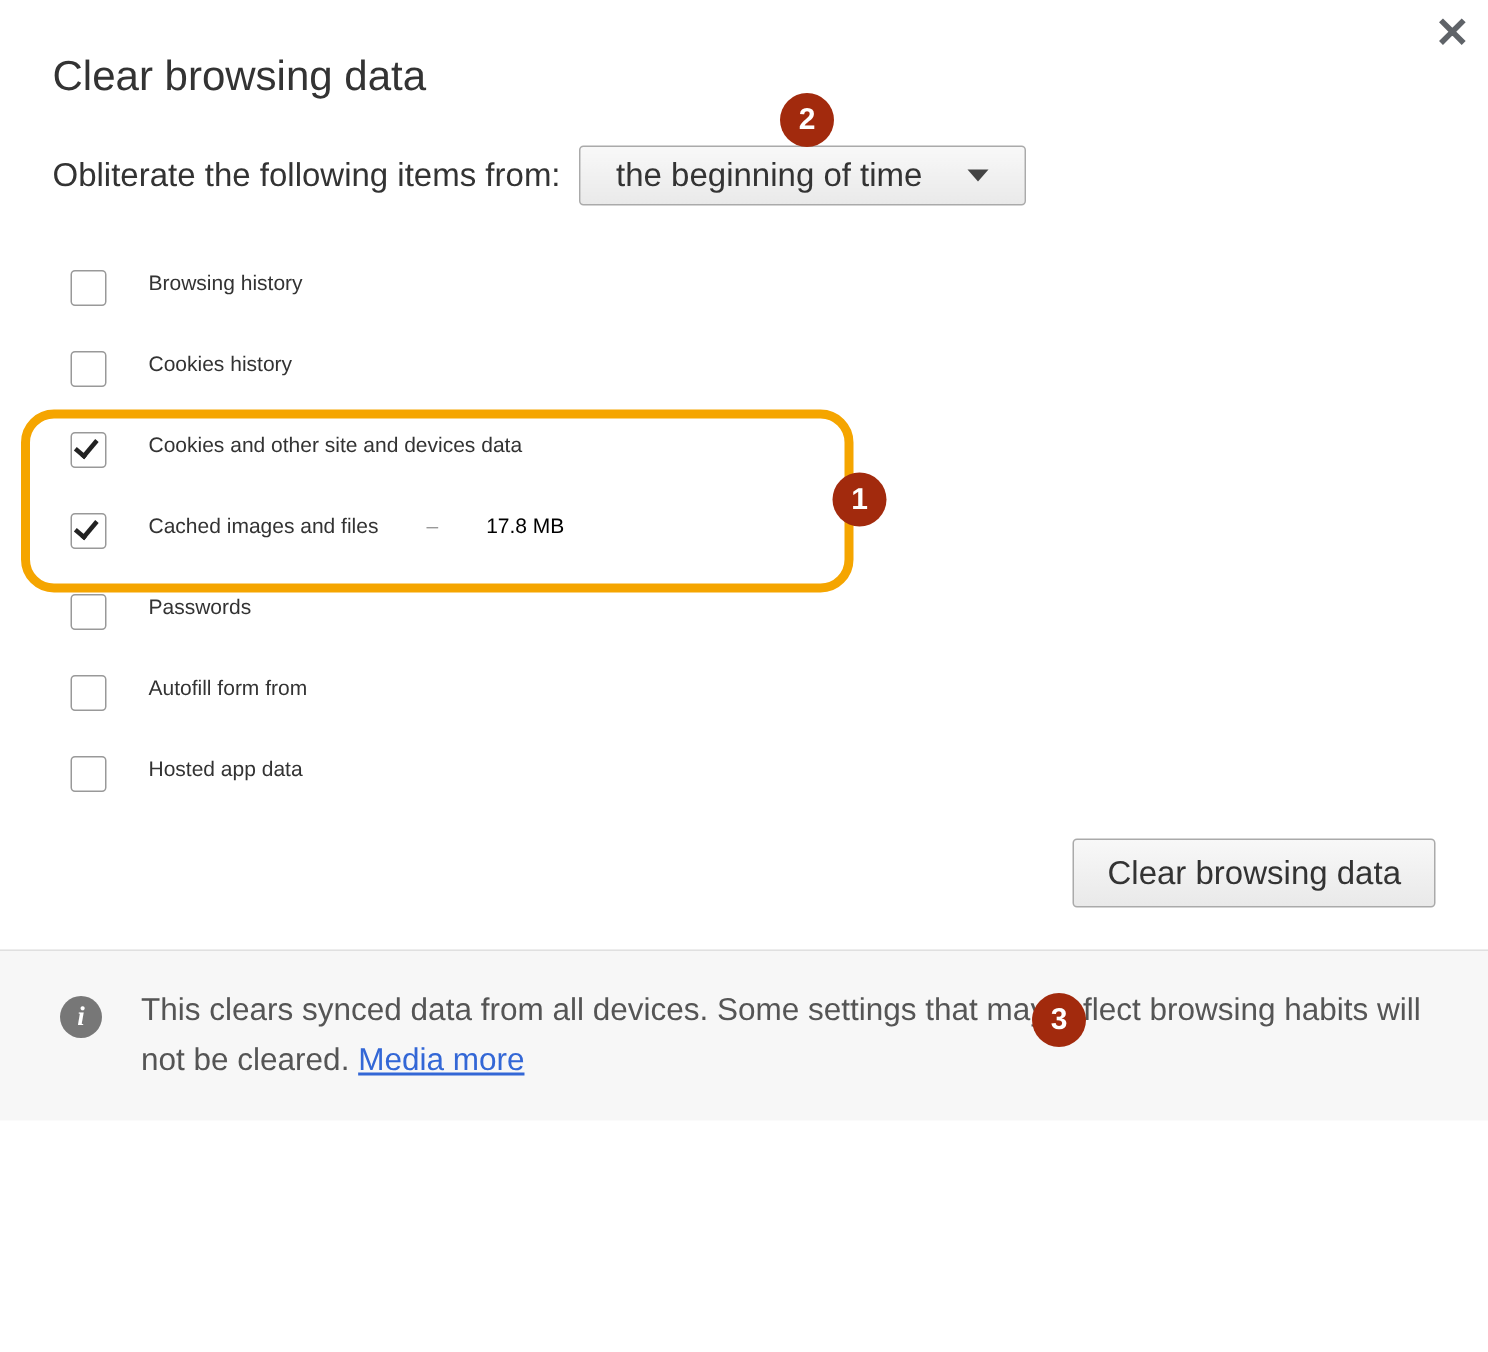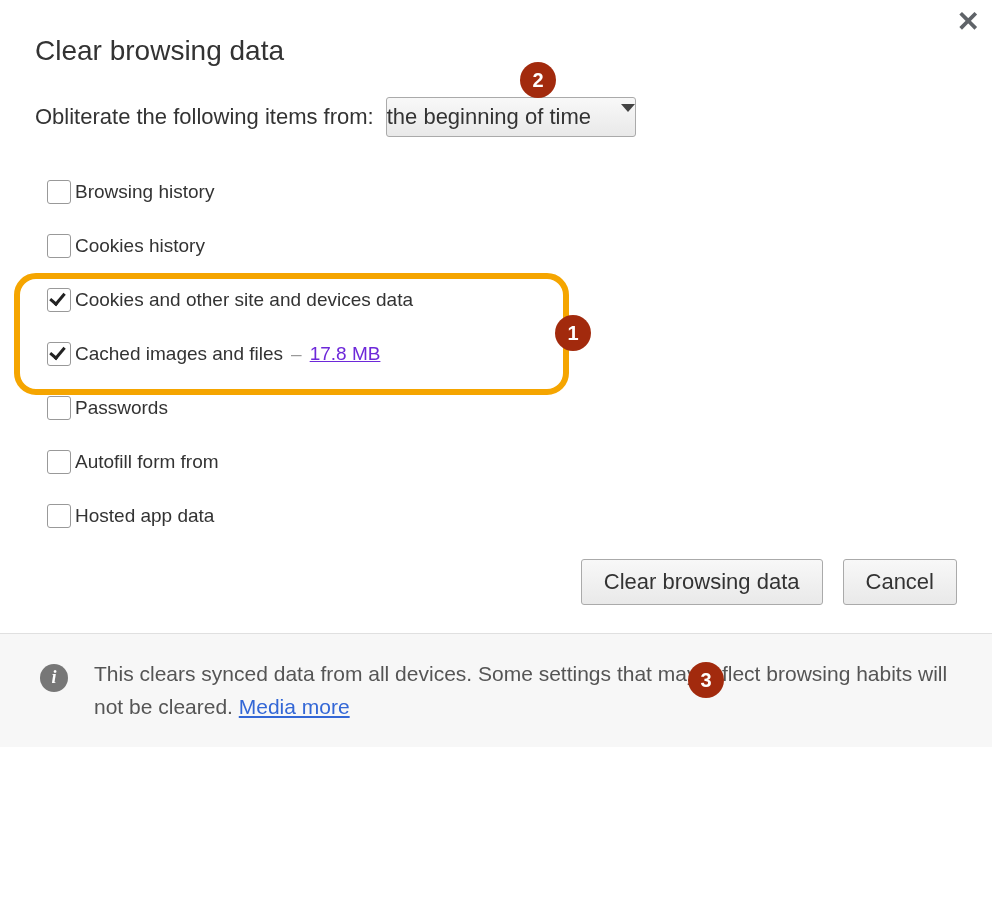--- a/index.html
+++ b/index.html
@@ -38,43 +38,44 @@
   .time-row {
     display: flex;
     align-items: center;
     gap: 12px;
     margin-bottom: 28px;
     margin-top: 29px;
   }
   .time-label { color: #333; }
   .select-box {
     display: inline-flex;
+    align-items: center;
     border: 1px solid #aaa;
     background: linear-gradient(#f8f8f8,#e9e9e9);
-    padding: 6px 0;
+    padding: 6px 24px;
     border-radius: 3px;
     cursor: pointer;
     gap: 30px;
     color: #333;
   }
   .select-box .arrow {
     width: 0; height: 0;
     border-left: 7px solid transparent;
     border-right: 7px solid transparent;
     border-top: 8px solid #444;
   }
   .checklist {
     margin-left: 12px;
   }
   .check-item {
     display: flex;
-    align-items: center;
-    gap: 4px;
+    align-items: flex-start;
+    gap: 28px;
     padding: 15px 0;
-    font-size: 19px;
+    font-size: 14px;
   }
   .checkbox {
     width: 22px; height: 22px;
     border: 1.5px solid #999;
     border-radius: 3px;
     background: #fff;
     position: relative;
     flex: 0 0 22px;
     cursor: pointer;
   }
@@ -82,21 +83,21 @@
     content: "";
     position: absolute;
     left: 5px; top: 1px;
     width: 6px; height: 12px;
     border-right: 3px solid #222;
     border-bottom: 3px solid #222;
     transform: rotate(40deg);
   }
   .check-label { color: #333; }
   .size-sep { color: #999; margin-left: 4px; }
-  .size-val { color: #6d28d9; margin-left: 4px; text-decoration: underline; }
+  .size-val { color: #000000; margin-left: 4px; }
   .highlight-box {
     position: absolute;
     left: 14px;
     width: 555px;
     border: 6px solid #f5a500;
     border-radius: 22px;
     pointer-events: none;
     box-sizing: border-box;
   }
   .button-row {
@@ -205,21 +206,20 @@
         <span class="check-label">Autofill form from</span>
       </div>
       <div class="check-item">
         <div class="checkbox"></div>
         <span class="check-label">Hosted app data</span>
       </div>
     </div>
 
   <div class="button-row">
     <div class="btn">Clear browsing data</div>
-    <div class="btn">Cancel</div>
   </div>
 
 </div>
 
 <div class="footer">
   <div class="info-icon">i</div>
   <div>
     <span>This clears synced data from all devices. Some settings that may reflect browsing habits will not be cleared. </span><span class="learn-link">Media more</span>
   </div>
 </div>

